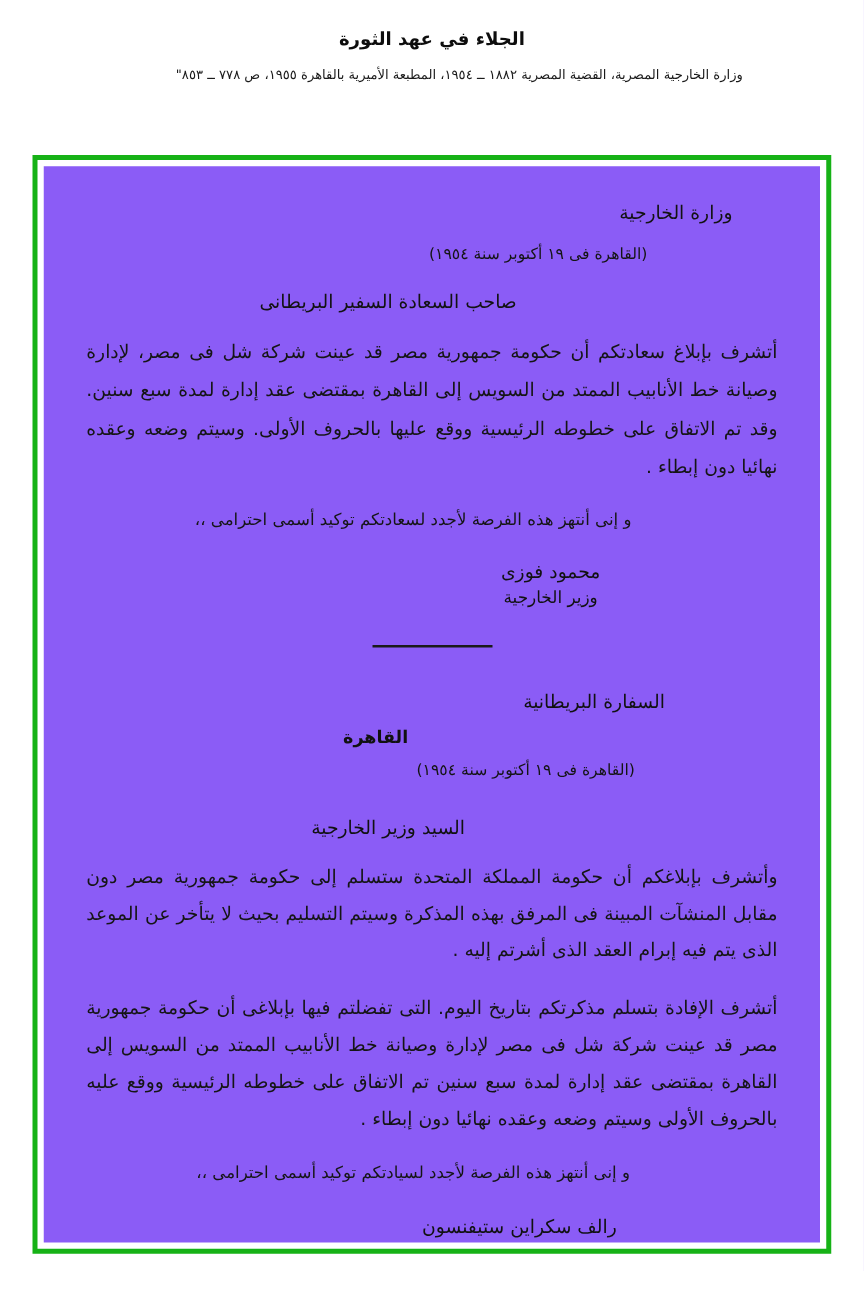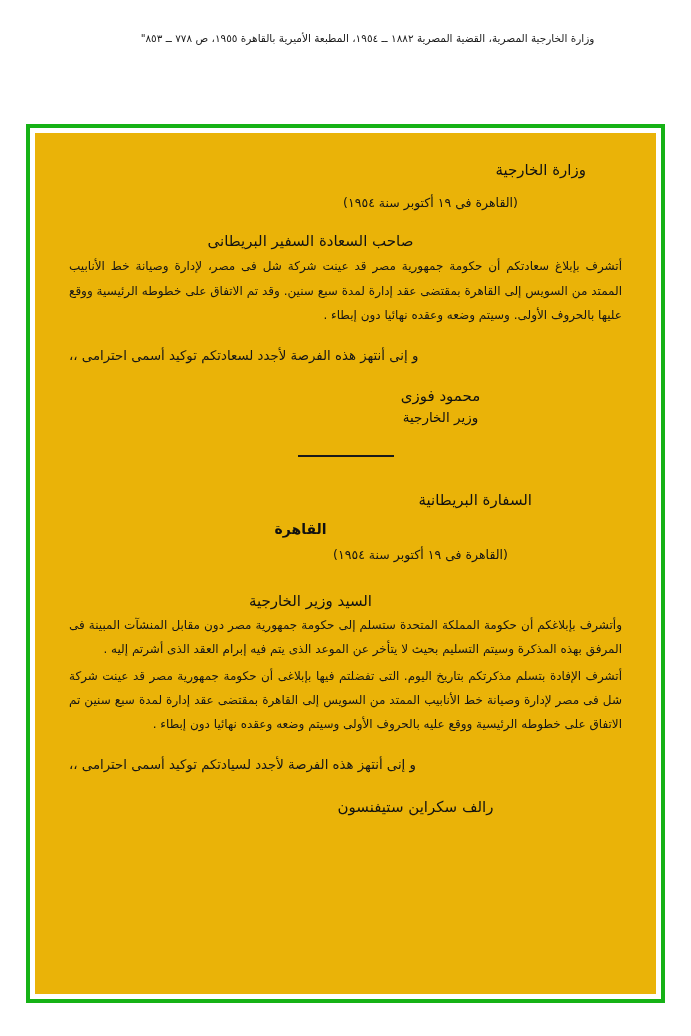--- a/index.html
+++ b/index.html
@@ -56,21 +56,21 @@
     left: 26px;
     width: 639px;
     height: 879px;
     border: 4px solid #16b216;
     box-sizing: border-box;
     background: #ffffff;
   }
   .frame-inner {
     position: absolute;
     inset: 5px;
-    background: #eab308;
+    background: #8b5cf6;
     padding: 22px 34px 10px 34px;
     box-sizing: border-box;
   }
 
   .heading-right {
     font-size: 15px;
     text-align: right;
     margin-right: 36px;
     margin-top: 6px;
     color: #121212;
@@ -86,33 +86,33 @@
 
   .salutation {
     font-size: 15px;
     text-align: center;
     margin-top: 22px;
     margin-right: 70px;
     color: #121212;
   }
 
   .para {
-    font-size: 12px;
+    font-size: 15px;
     line-height: 2.05;
     text-align: justify;
     text-align-last: right;
     direction: rtl;
-    margin-top: 4px;
+    margin-top: 16px;
     color: #151515;
   }
   .para.tight { line-height: 1.98; }
 
   .closing {
     font-size: 13.3px;
-    text-align: left;
+    text-align: center;
     margin-top: 20px;
     margin-right: 30px;
     color: #151515;
   }
 
   .signature-block {
     margin-top: 24px;
     text-align: center;
     margin-right: -190px;
   }
@@ -180,20 +180,21 @@
     font-size: 12px;
     color: #111;
   }
 </style>
 </head>
 <body>
 
 <div class="page">
 
   <div class="header">
+    <div class="doc-title">الجلاء في عهد الثورة</div>
     <div class="doc-source">وزارة الخارجية المصرية، القضية المصرية ١٨٨٢ ــ ١٩٥٤، المطبعة الأميرية بالقاهرة ١٩٥٥، ص ٧٧٨ ــ ٨٥٣"</div>
   </div>
 
   <div class="frame">
     <div class="frame-inner">
 
       <div>
         <div class="heading-right">وزارة الخارجية</div>
         <div class="date-line">(القاهرة فى ١٩ أكتوبر سنة ١٩٥٤)</div>
         <div class="salutation">صاحب السعادة السفير البريطانى</div>

